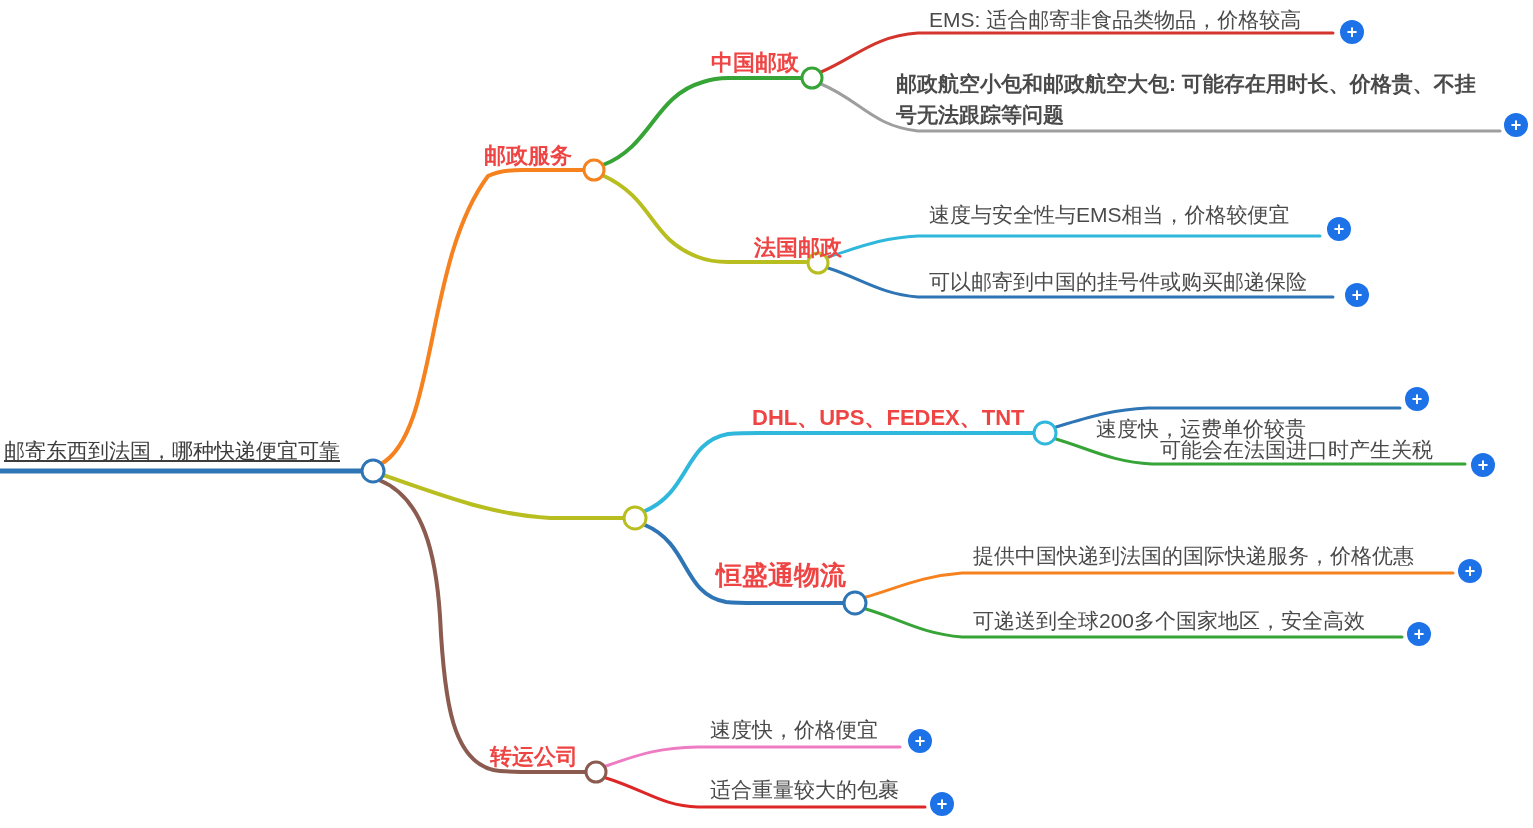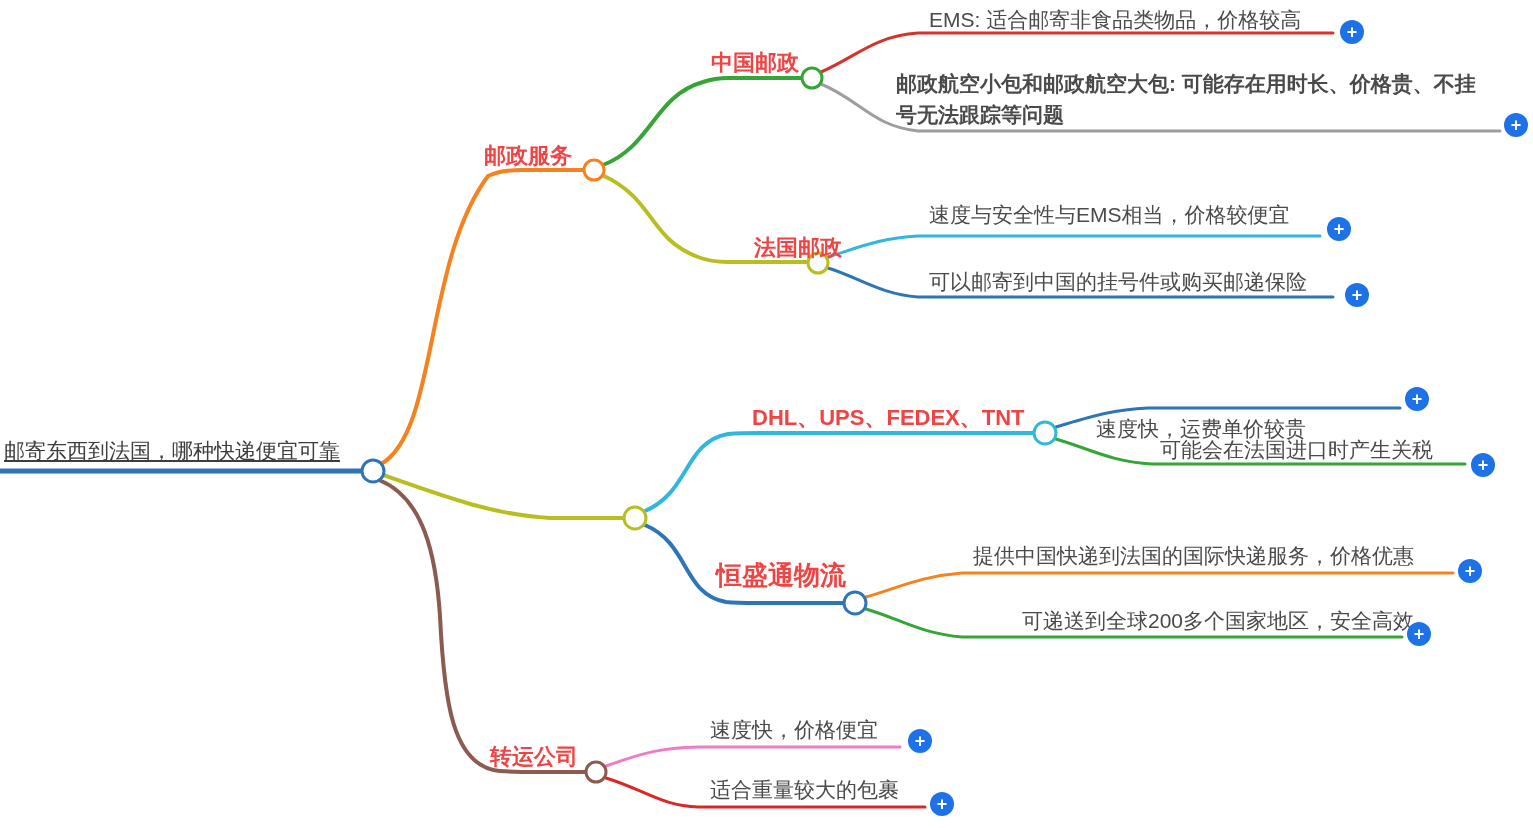--- a/index.html
+++ b/index.html
@@ -62,21 +62,21 @@
   <div class="label leaf" style="left:929px;top:6px;">EMS: 适合邮寄非食品类物品，价格较高</div>
   <div class="label leaf wrap" style="left:896px;top:68px;font-weight:bold;">邮政航空小包和邮政航空大包: 可能存在用时长、价格贵、不挂号无法跟踪等问题</div>
   <div class="label branch" style="left:709px;top:233px;margin-left:45px;">法国邮政</div>
   <div class="label leaf" style="left:929px;top:201px;text-align:center;">速度与安全性与EMS相当，价格较便宜</div>
   <div class="label branch" style="left:752px;top:403px;">DHL、UPS、FEDEX、TNT</div>
   <div class="label leaf" style="left:929px;top:268px;">可以邮寄到中国的挂号件或购买邮递保险</div>
   <div class="label leaf" style="left:1096px;top:379px;margin-top:36px;">速度快，运费单价较贵</div>
   <div class="label leaf" style="left:1160px;top:436px;">可能会在法国进口时产生关税</div>
   <div class="label branch big" style="left:716px;top:558px;">恒盛通物流</div>
   <div class="label leaf" style="left:973px;top:542px;">提供中国快递到法国的国际快递服务，价格优惠</div>
-  <div class="label leaf" style="left:1022px;top:607px;">可递送到全球200多个国家地区，安全高效</div>
+  <div class="label leaf" style="left:973px;top:607px;">可递送到全球200多个国家地区，安全高效</div>
   <div class="label branch" style="left:490px;top:742px;">转运公司</div>
   <div class="label leaf" style="left:710px;top:716px;">速度快，价格便宜</div>
   <div class="label leaf" style="left:710px;top:776px;">适合重量较大的包裹</div>
 
   <div class="plus" style="left:1340px;top:20px;">
       <span>+</span>
     </div>
   <div class="plus" style="left:1504px;top:113px;">
       <span>+</span>
     </div>

